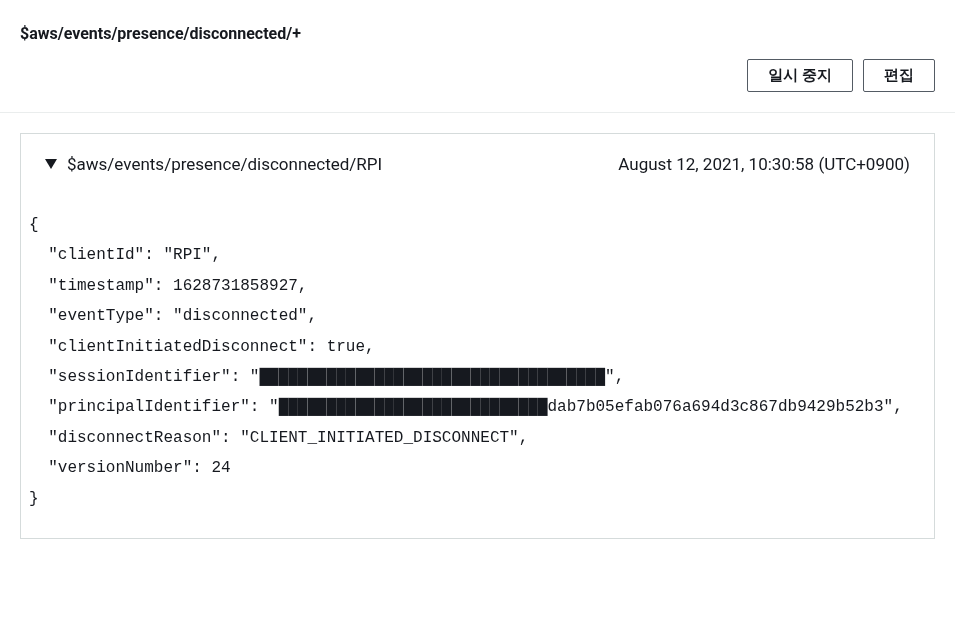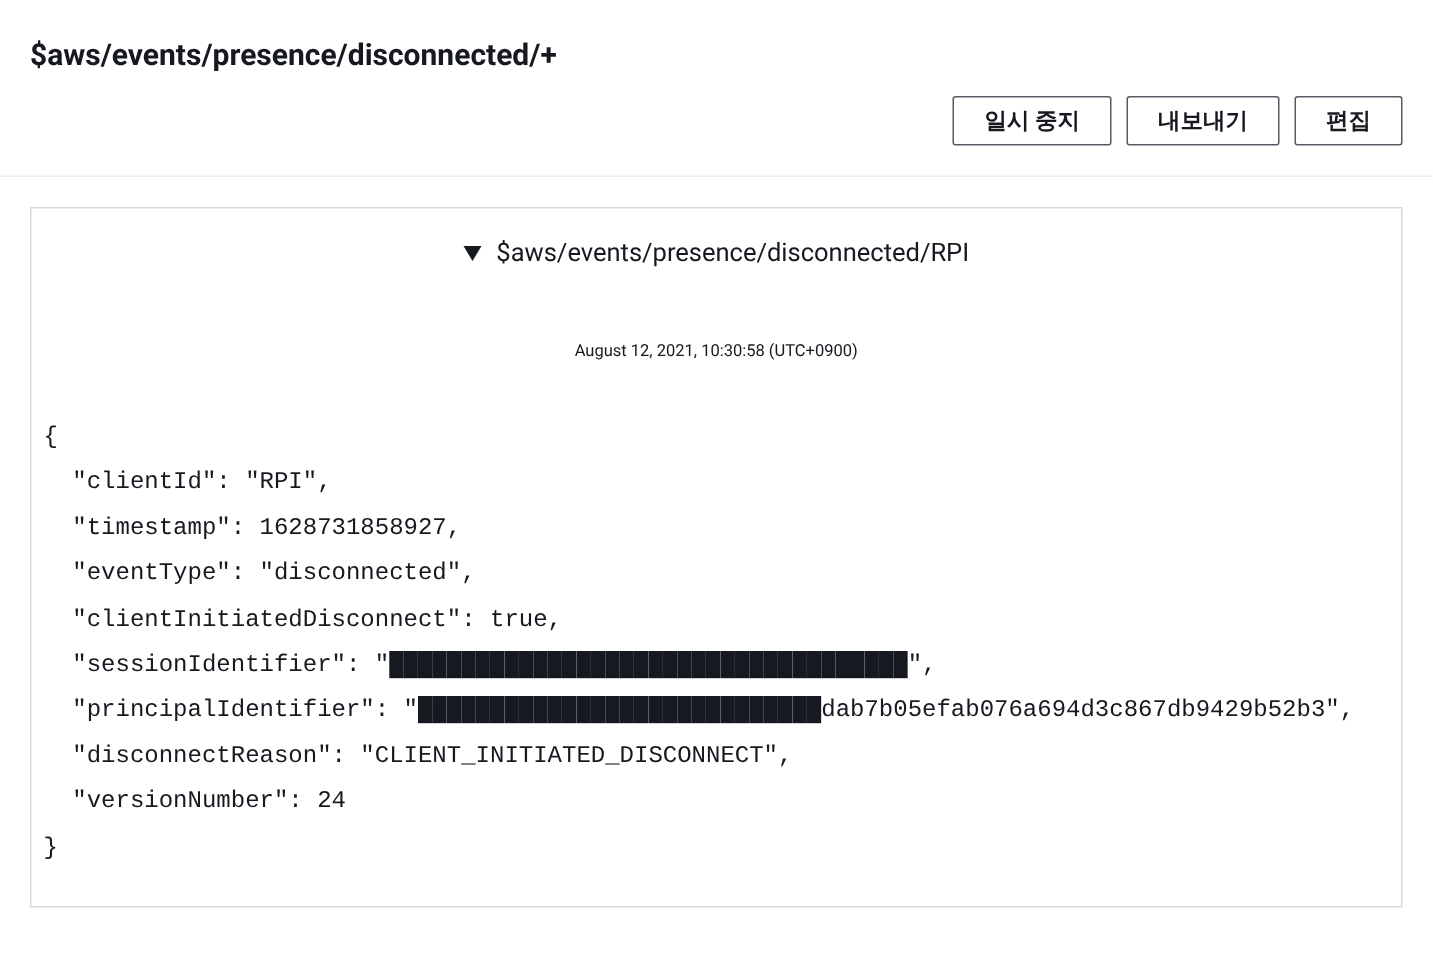--- a/index.html
+++ b/index.html
@@ -16,21 +16,21 @@
     .page {
       width: 955px;
       height: 635px;
       background: #ffffff;
     }
     .header-section {
       padding: 24px 20px 20px 20px;
       border-bottom: 1px solid #eaeded;
     }
     .page-title {
-      font-size: 20px;
+      font-size: 16px;
       font-weight: 700;
       color: #16191f;
       margin-bottom: 16px;
     }
     .button-row {
       display: flex;
       gap: 10px;
       justify-content: flex-end;
     }
     .btn {
@@ -49,65 +49,62 @@
     }
     .message-panel {
       border: 1px solid #d5dbdb;
       background: #ffffff;
     }
     .message-header {
       display: flex;
       justify-content: space-between;
       align-items: center;
       padding: 20px 24px;
-      flex-direction: column;
     }
     .message-header-left {
       display: flex;
       align-items: center;
       gap: 10px;
     }
     .caret-icon {
       width: 0;
       height: 0;
       border-left: 6px solid transparent;
       border-right: 6px solid transparent;
       border-top: 10px solid #16191f;
       display: inline-block;
     }
     .topic-name {
       font-size: 17px;
       font-weight: 400;
       color: #16191f;
     }
     .timestamp {
-      font-size: 11px;
+      font-size: 17px;
       color: #16191f;
-      margin-top: 48px;
     }
     .message-body {
       padding: 16px 24px 24px 8px;
       font-family: "Courier New", Courier, monospace;
       font-size: 16px;
       line-height: 1.9;
       color: #16191f;
       white-space: pre-wrap;
       word-break: break-all;
       position: relative;
     }
   </style>
 </head>
 <body>
 
 <div class="page">
   <div class="header-section">
     <h1 class="page-title">$aws/events/presence/disconnected/+</h1>
     <div class="button-row">
       <button class="btn">일시 중지</button>
-      <button class="btn">내보내기</button>
       <button class="btn">편집</button>
     </div>
   </div>
 
   <div class="content-section">
     <div class="message-panel">
       <div class="message-header">
         <div class="message-header-left">
           <span class="caret-icon"></span>
           <span class="topic-name">$aws/events/presence/disconnected/RPI</span>

